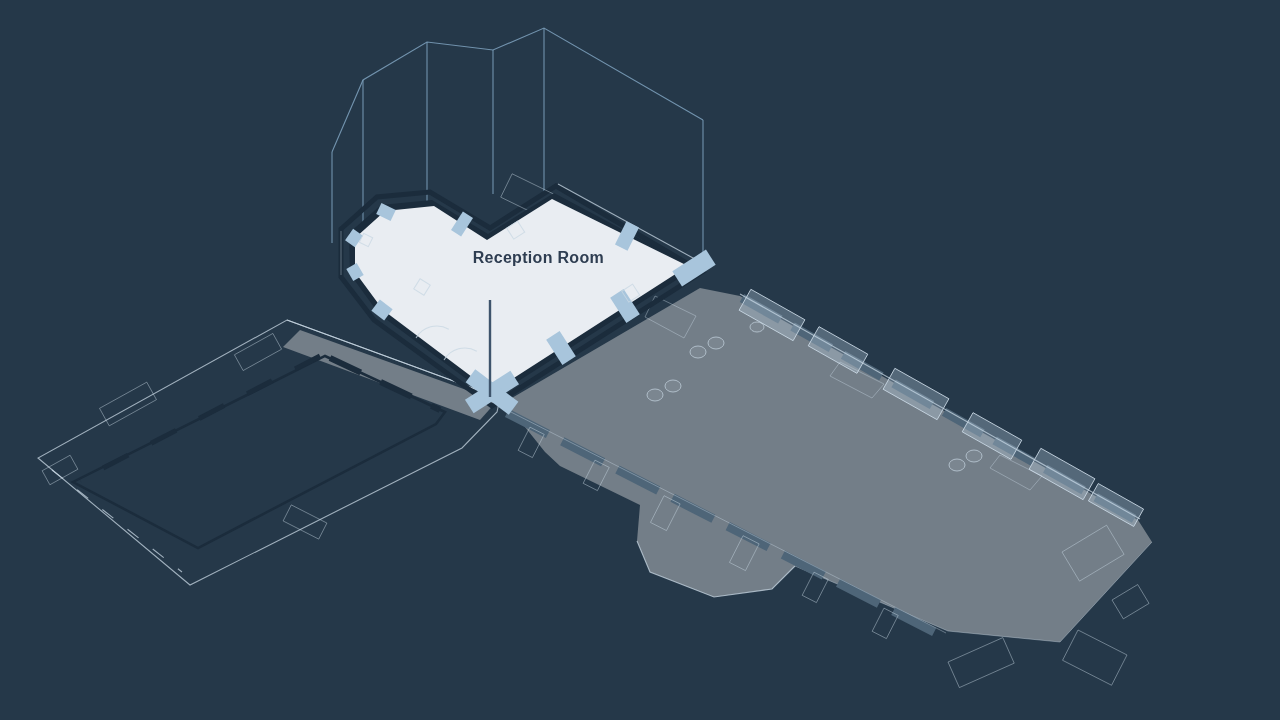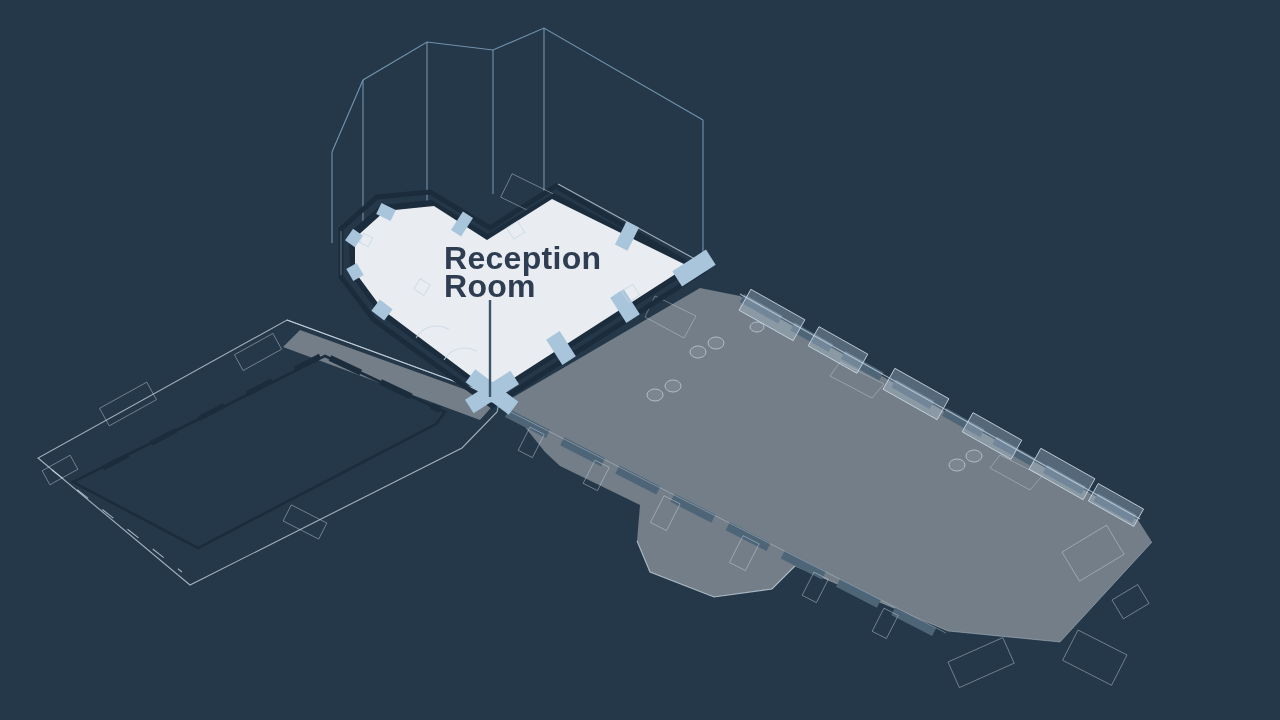--- a/index.html
+++ b/index.html
@@ -23,22 +23,22 @@
   .edge2     {stroke:var(--edge-light,#c9d8e4);fill:none;stroke-width:.8;opacity:.5;}
   .slateline {stroke:var(--wall-slate,#4e6578);fill:none;}
   .darkline  {stroke:var(--wall-dark,#1b2c3c);fill:none;}
   .glass     {fill:rgba(196,216,233,.30);stroke:var(--edge-light,#c9d8e4);stroke-width:.8;}
   .mark      {fill:none;stroke:var(--edge-light,#c9d8e4);stroke-width:1;opacity:.8;}
   .colpair   {fill:rgba(230,240,248,.10);stroke:var(--edge-light,#c9d8e4);stroke-width:1;opacity:.7;}
 
   .room-label{
     position:absolute;left:524px;top:244px;width:160px;
     transform:translateX(-50%);
-    text-align:left;
-    font-size:32px;font-weight:bold;line-height:28px;
+    text-align:right;
+    font-size:16px;font-weight:bold;line-height:28px;
     letter-spacing:.3px;
     color:var(--label-text,#2e3d51);
     user-select:none;
   }
 </style>
 </head>
 <body>
 
 <div class="stage">
 <svg width="1280" height="720" viewBox="0 0 1280 720">

